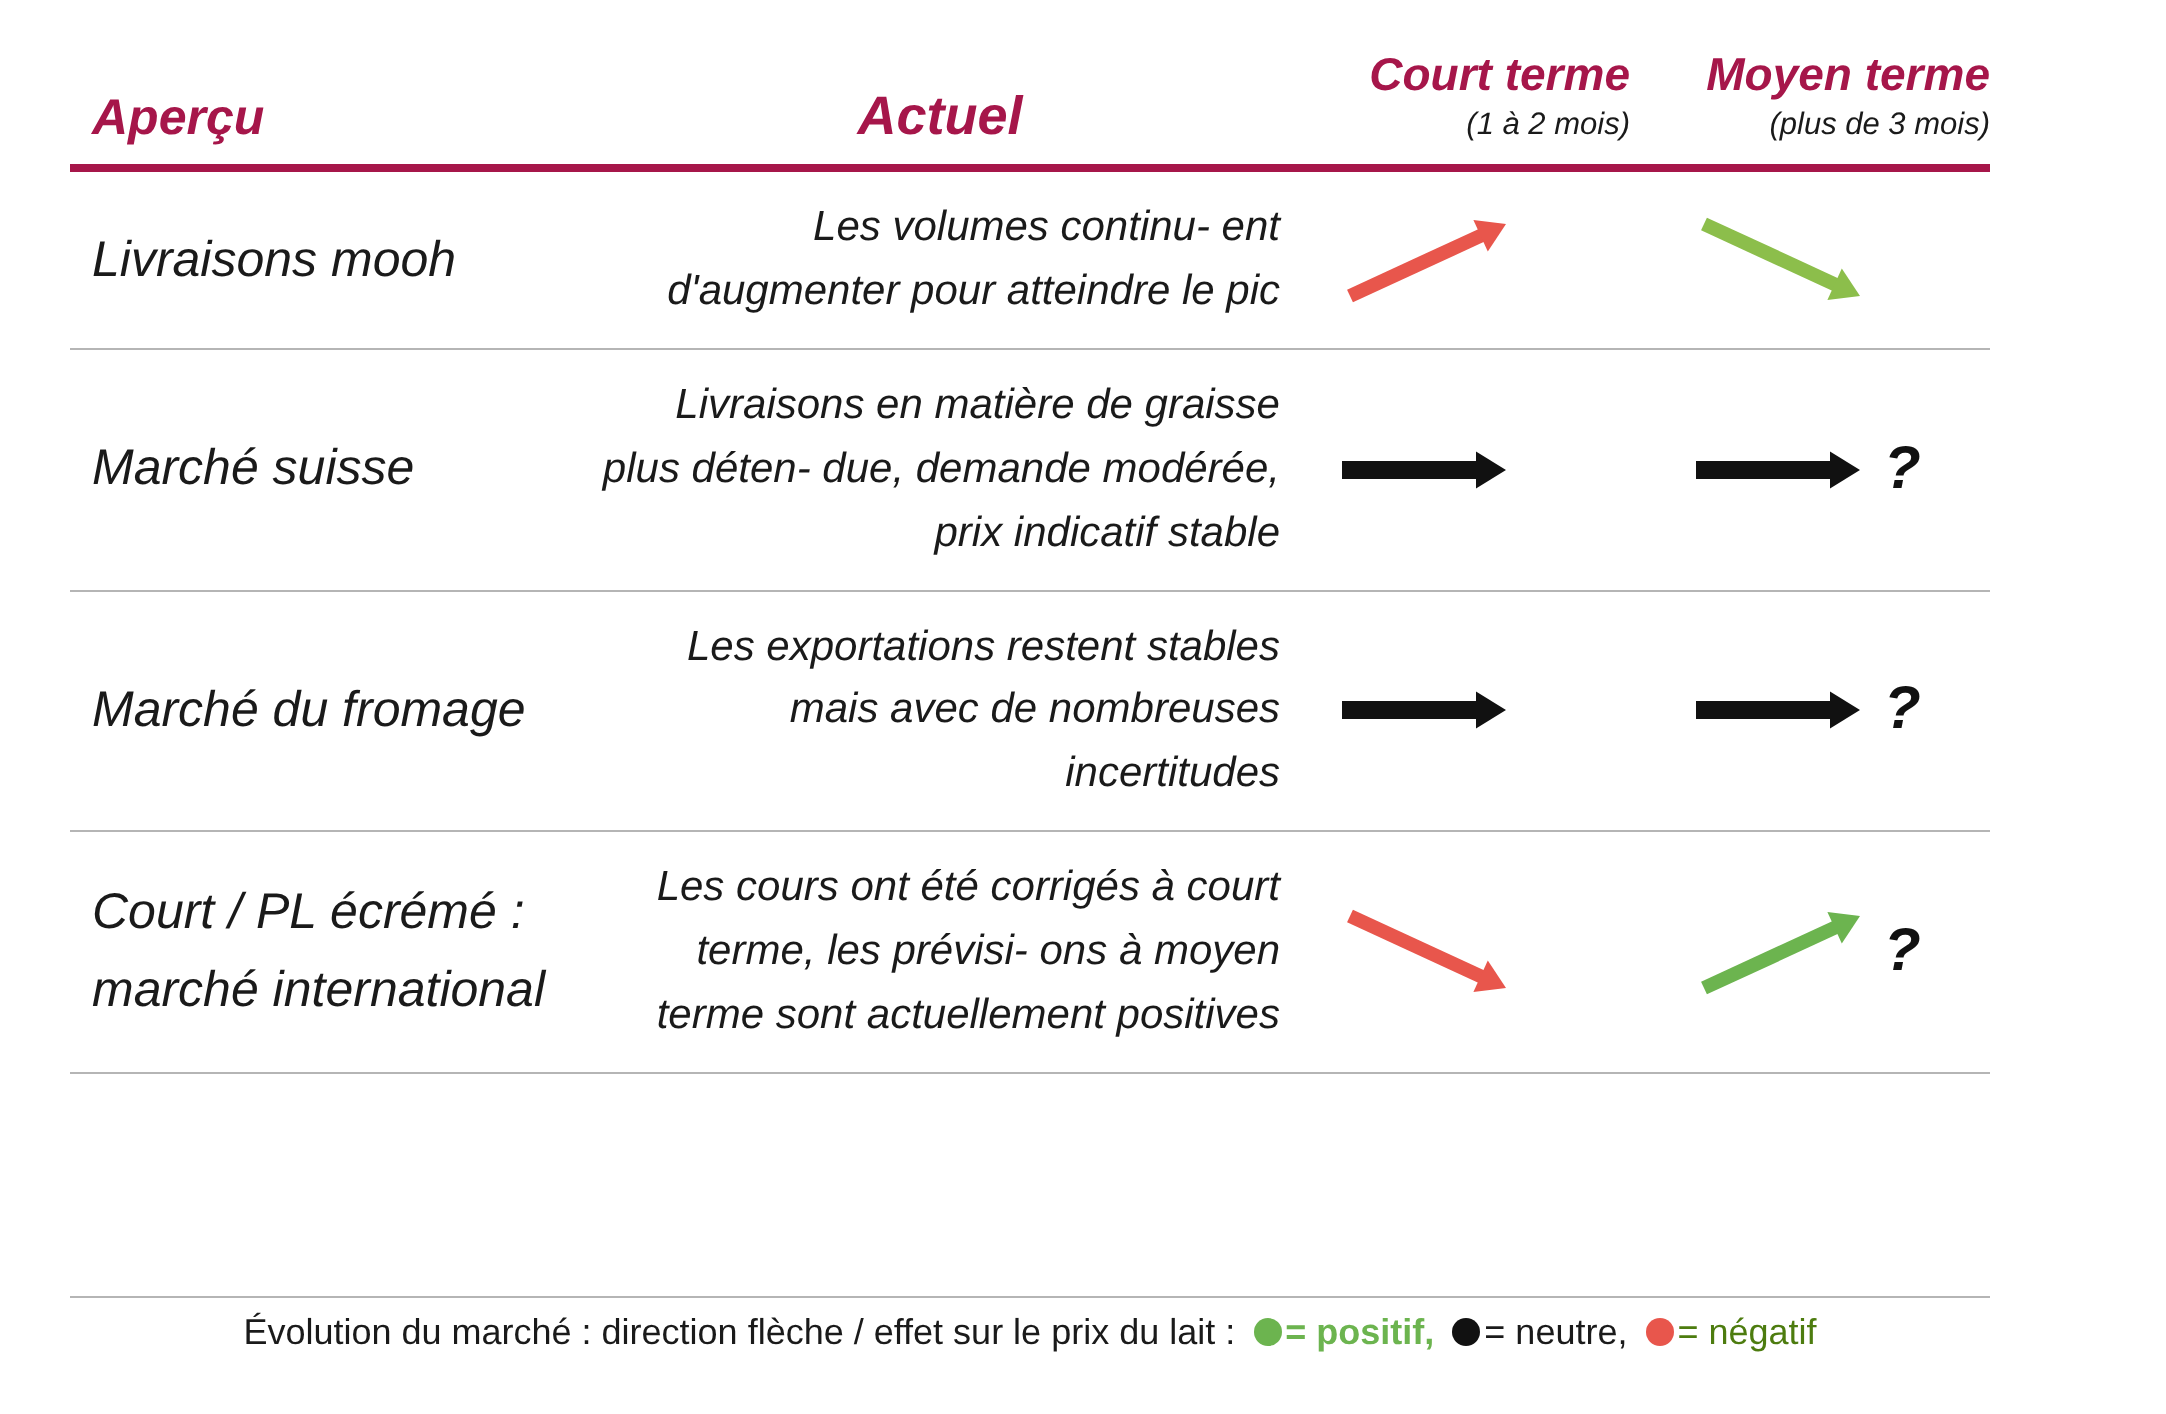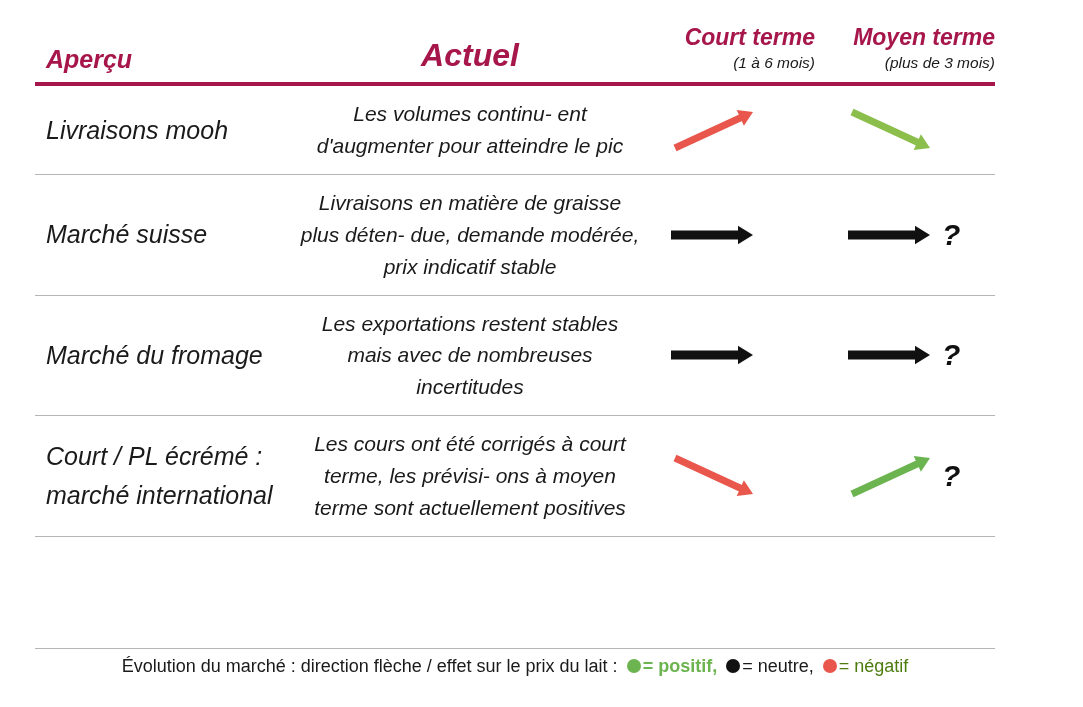--- a/index.html
+++ b/index.html
@@ -45,21 +45,21 @@
     color: #a6164a;
   }
 
   th.h-topic {
     text-align: left;
     font-size: 25px;
     padding-left: 11px;
   }
   th.h-current {
     text-align: center;
-    font-size: 32px;
+    font-size: 27px;
   }
   th.h-short, th.h-medium {
     text-align: right;
   }
   .h-main {
     display: block;
     font-size: 23px;
     line-height: 1.12;
     color: #a6164a;
     font-weight: bold;
@@ -87,21 +87,21 @@
   }
 
   td.topic {
     text-align: left;
     padding-left: 11px;
     font-size: 25px;
     line-height: 1.55;
     color: #1a1a1a;
   }
   td.current {
-    text-align: center;
+    text-align: right;
     font-size: 21px;
     line-height: 1.52;
     color: #1a1a1a;
     margin-left: 44px;
   }
   td.trend {
     text-align: center;
   }
 
   .trend-cell {
@@ -161,21 +161,21 @@
         <col class="c-current">
         <col class="c-short">
         <col class="c-medium">
     </colgroup>
     <thead>
       <tr>
         <th class="h-topic">Aperçu</th>
         <th class="h-current">Actuel</th>
         <th class="h-short">
           <span class="h-main">Court terme</span>
-          <span class="h-sub">(1 à 6 mois)</span>
+          <span class="h-sub">(1 à 2 mois)</span>
         </th>
         <th class="h-medium">
           <span class="h-main">Moyen terme</span>
           <span class="h-sub">(plus de 3 mois)</span>
         </th>
       </tr>
     </thead>
     <tbody id="tbody">
         <tr>
           <td class="topic">Livraisons mooh</td>

